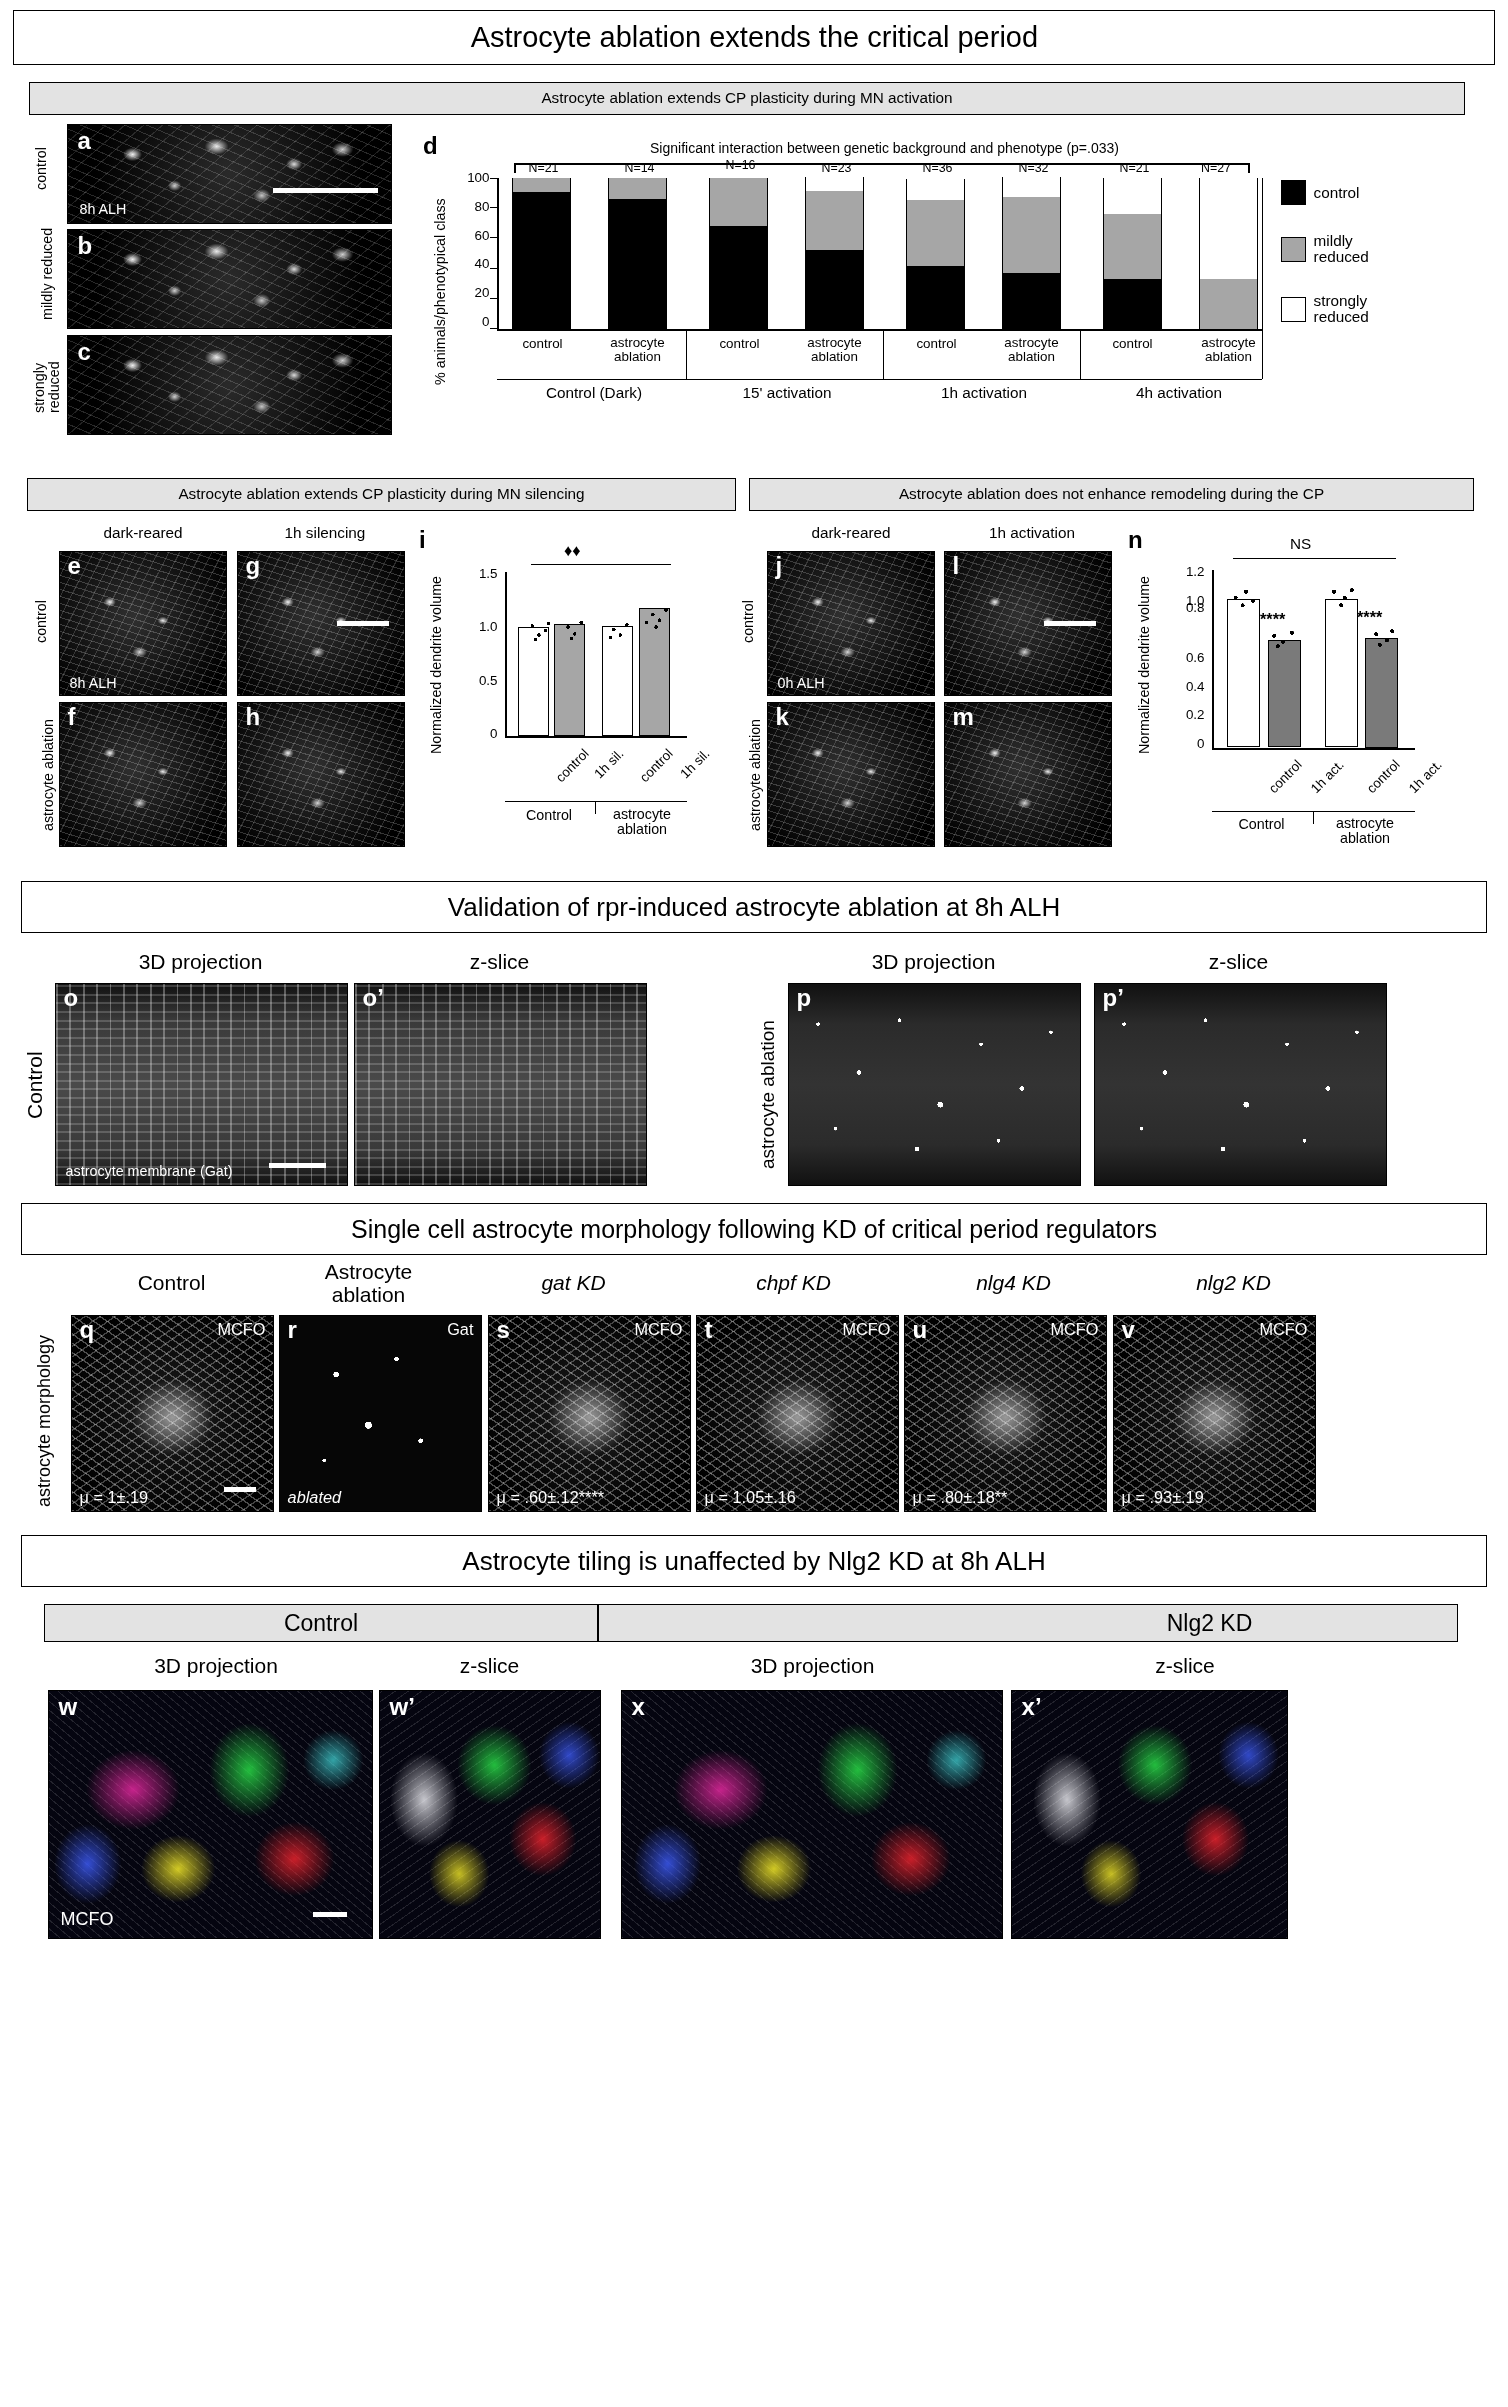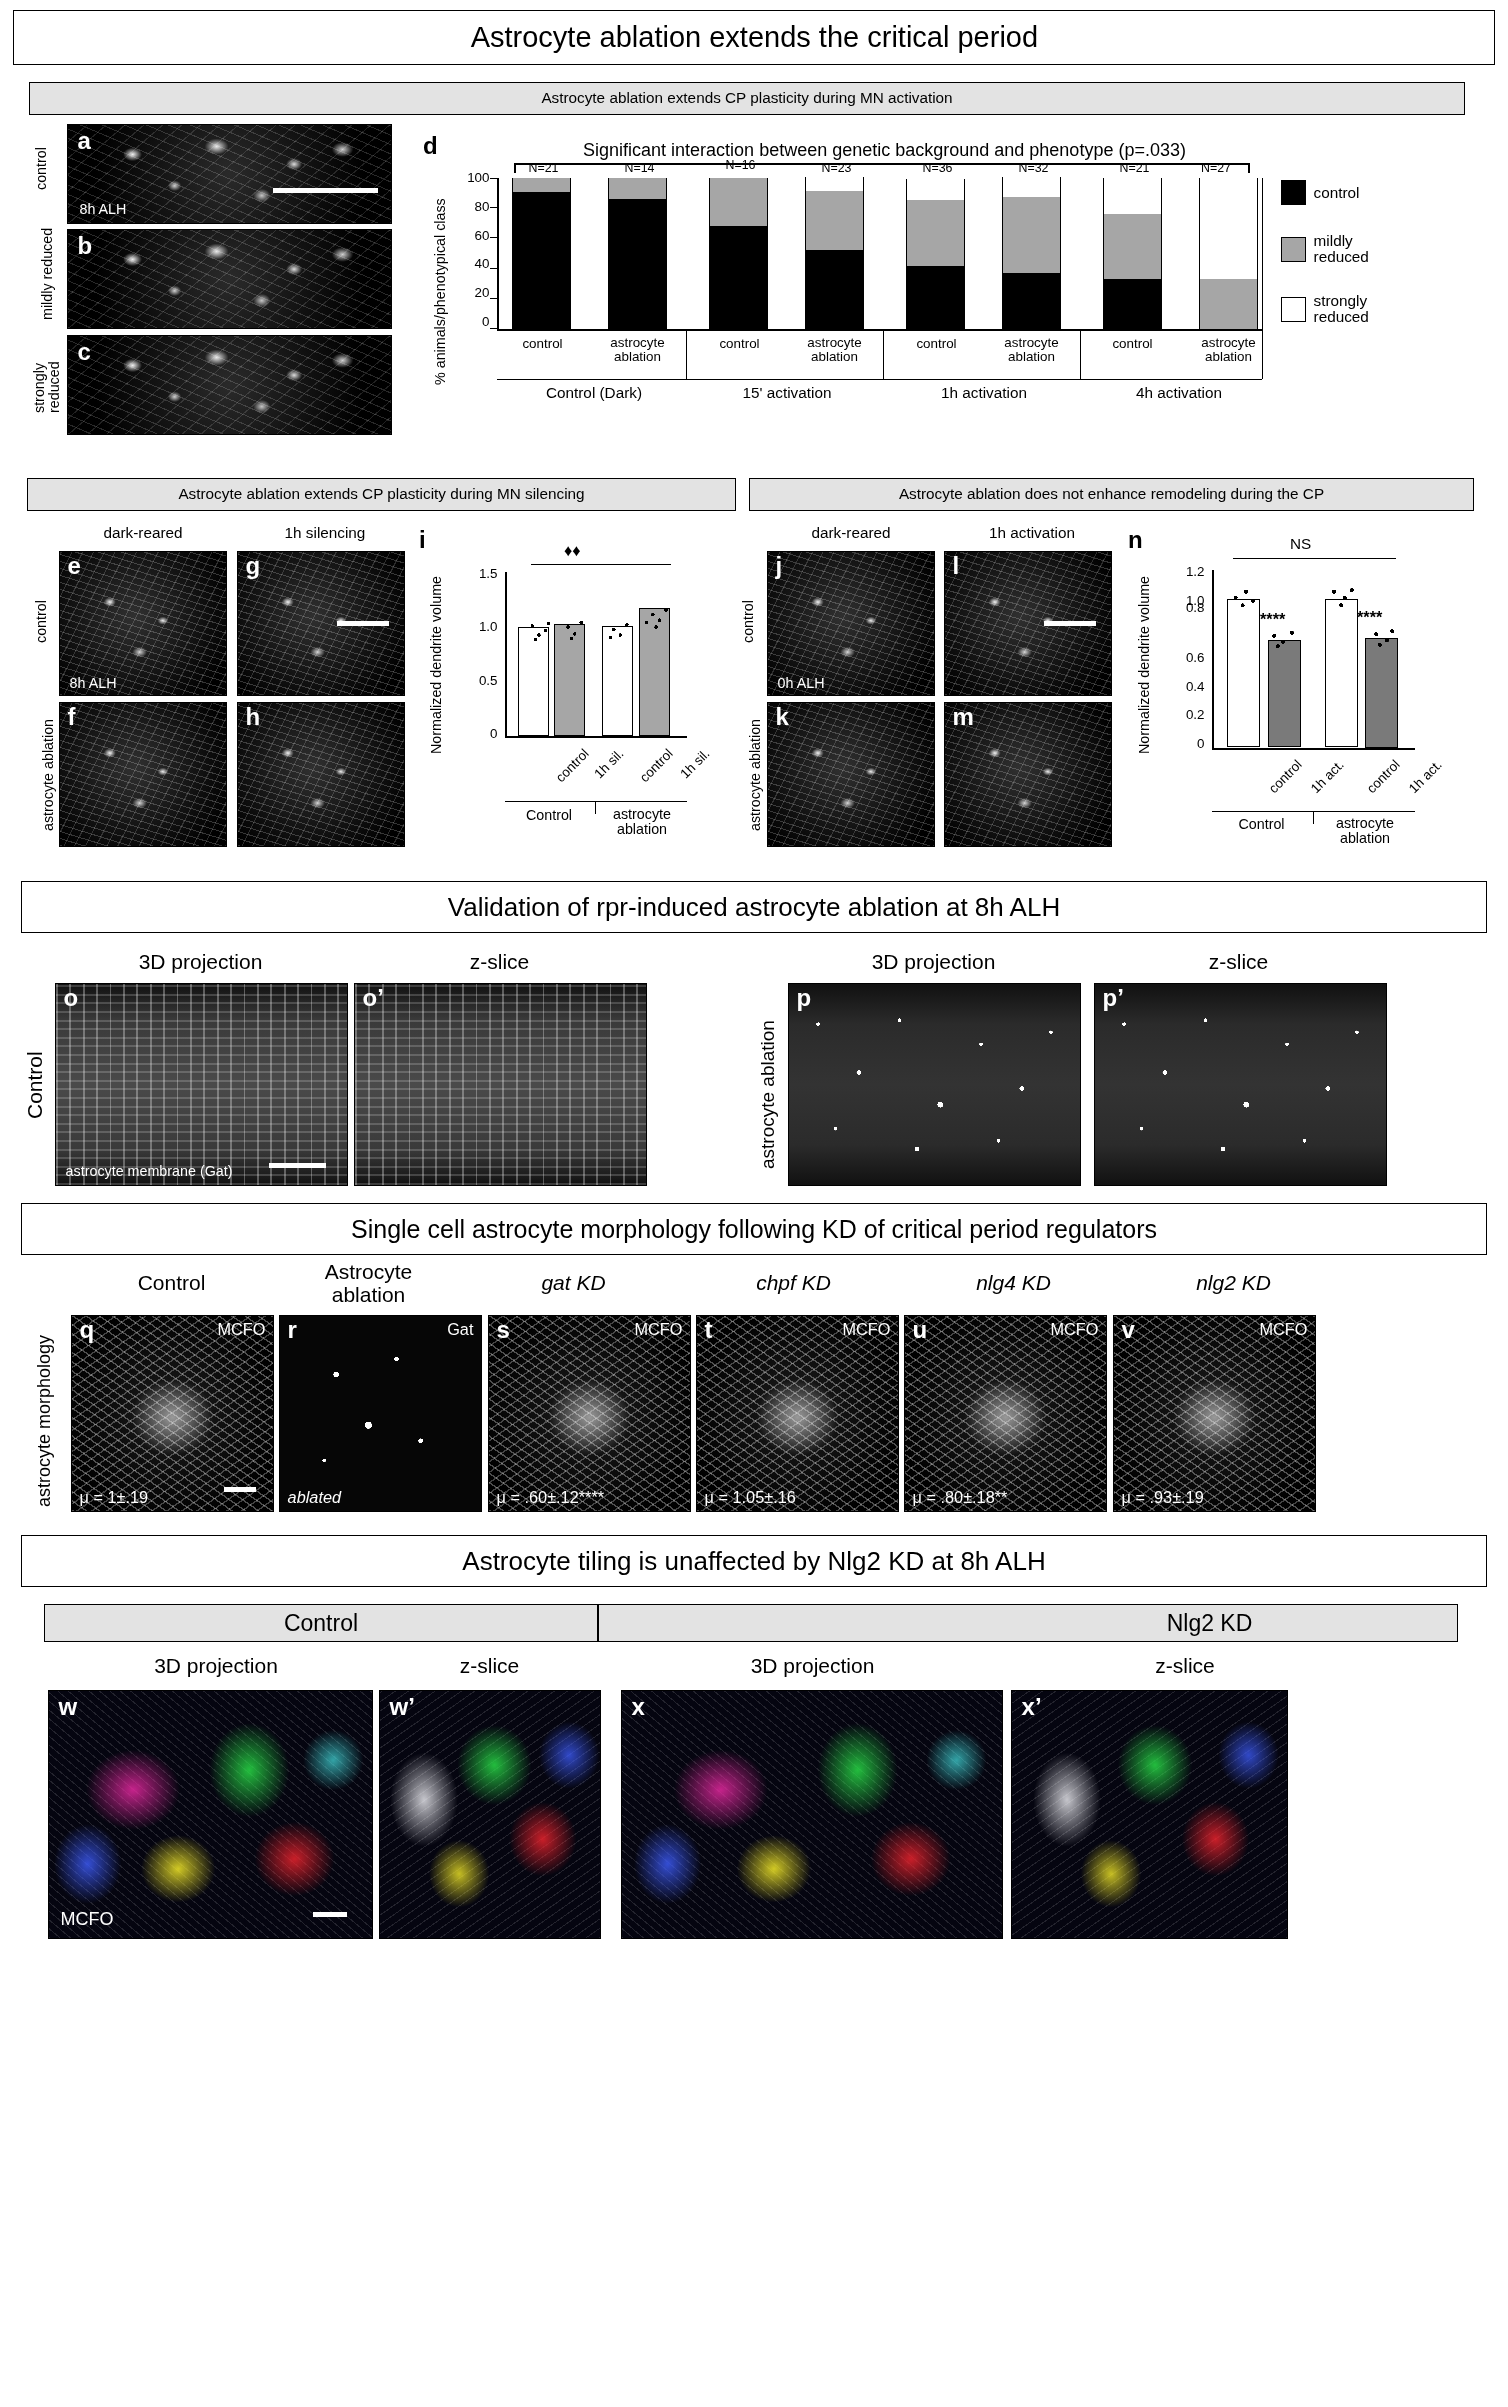--- a/index.html
+++ b/index.html
@@ -184,21 +184,21 @@
     <div class="panellabel" style="left:9.6px; top:1.9px;">b</div>
   </div>
 
   <div class="panelbox" style="left:67px; top:335px; width:325px; height:100px;">
     <div class="mg neuro"></div>
     <div class="panellabel" style="left:9.6px; top:1.9px;">c</div>
   </div>
 
   <div class="panellabel" style="left:423px; top:132px; color:#000;">d</div>
 
-  <div class="smalltxt" style="left:550px; top:140px; width:669px; text-align:center; font-size:18px;">Significant interaction between genetic background and phenotype (p=.033)</div>
+  <div class="smalltxt" style="left:550px; top:140px; width:669px; text-align:center; font-size:14px;">Significant interaction between genetic background and phenotype (p=.033)</div>
 
   <div style="position:absolute; left:514px; top:163px; width:736px; height:1.9px; background:#000;"></div>
   <div style="position:absolute; left:514px; top:163px; width:1.9px; height:9.6px; background:#000;"></div>
   <div style="position:absolute; left:1248px; top:163px; width:1.9px; height:9.6px; background:#000;"></div>
 
   <div class="axis-y-title" style="left:432px; top:182px; height:220px; width:19px;">% animals/phenotypical class</div>
 
   <div class="tick" style="left:457px; top:170px;">100</div>
   <div class="tick" style="left:457px; top:199px;">80</div>
   <div class="tick" style="left:457px; top:228px;">60</div>

